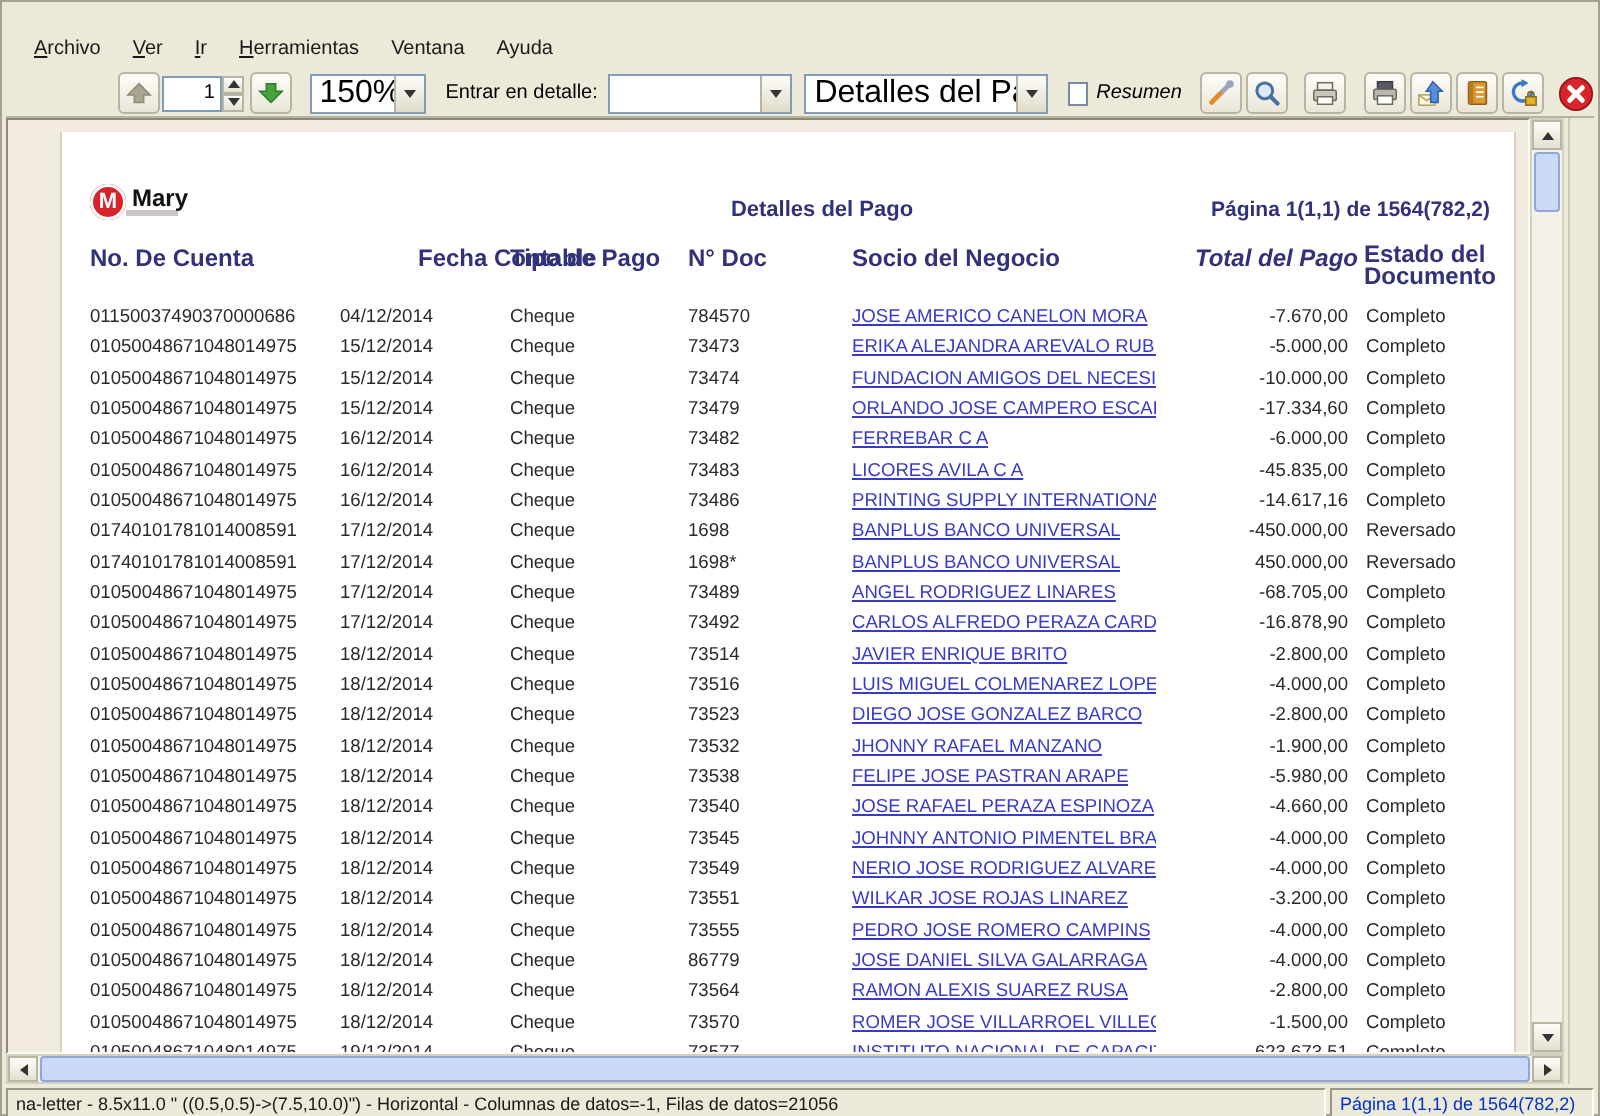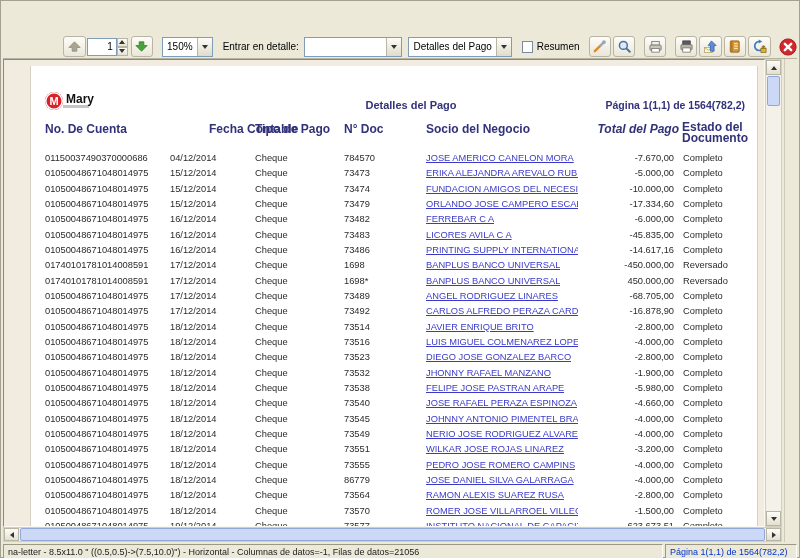--- a/index.html
+++ b/index.html
@@ -21,26 +21,26 @@
           background:linear-gradient(#fdfcf8,#eae6d8); display:flex; align-items:center; justify-content:center; }
   .tbtn svg { width:15px; height:15px; }
   .page-field { width:30px; height:18px; background:#fff; border:1px solid #7f9db9;
                 font-size:10px; text-align:right; padding-right:3px; }
   .spinner { width:13px; height:18px; display:flex; flex-direction:column; margin-right:2px; }
   .spin-btn { flex:1; border:1px solid #b9b5a4; background:linear-gradient(#fdfcf8,#e6e2d2);
               display:flex; align-items:center; justify-content:center; }
   .tri-up { width:0; height:0; border-left:3px solid transparent; border-right:3px solid transparent; border-bottom:4px solid #333; }
   .tri-down { width:0; height:0; border-left:3px solid transparent; border-right:3px solid transparent; border-top:4px solid #333; }
   .combo { height:20px; background:#fff; border:1px solid #7f9db9; display:flex; align-items:center; }
-  .combo .ctext { flex:1; font-size:10px; padding:0 4px; white-space:nowrap; overflow:hidden; }
+  .combo .ctext { flex:1; font-size:16px; padding:0 4px; white-space:nowrap; overflow:hidden; }
   .combo .carrow { width:15px; height:100%; background:linear-gradient(#fdfcf8,#e0dccb);
                    border-left:1px solid #b9b5a4; display:flex; align-items:center; justify-content:center; }
   .tb-label { font-size:10px; margin:0 5px 0 10px; white-space:nowrap; }
   .chk { width:12px; height:12px; background:#fff; border:1px solid #7a8aa0; margin:0 4px 0 10px; }
-  .chk-label { font-size:10px; margin-right:8px; }
+  .chk-label { font-size:10px; margin-right:8px;font-style:italic; }
   .group-gap { width:8px; }
 
   
   .viewport { position:absolute; left:2px; top:58px; width:762px; height:468px;
               background:#f1ecdf; border:1px solid; border-color:#8d8976 #fbf9f2 #fbf9f2 #8d8976; overflow:hidden; }
   .page { position:absolute; left:26px; top:6px; width:728px; height:520px; background:#fff;
           border-left:1px solid #d6d1c0; border-right:1px solid #d6d1c0; }
 
   .logo-wrap { position:absolute; left:14px; top:26px; display:flex; align-items:flex-start; }
   .logo-ring { width:18px; height:18px; border-radius:50%; background:#d8232a; color:#fff;
@@ -87,20 +87,28 @@
   .status-panel { border:1px solid; border-color:#9c9886 #fdfcf6 #fdfcf6 #9c9886; background:#ece9d8;
                   font-size:9px; display:flex; align-items:center; padding:0 4px; white-space:nowrap; overflow:hidden; }
   .sp-left { flex:1; color:#1a1a1a; }
   .sp-right { width:132px; color:#0033cc; }
 </style>
 </head>
 <body>
 
 <div class="window">
 
+  <div class="menubar">
+    <span class="menu-item mn">Archivo</span>
+    <span class="menu-item mn">Ver</span>
+    <span class="menu-item mn">Ir</span>
+    <span class="menu-item mn">Herramientas</span>
+    <span class="menu-item">Ventana</span>
+    <span class="menu-item">Ayuda</span>
+  </div>
 
   <div class="toolbar">
     <div style="width:70px"></div>
 
     <div class="tbtn">
       <svg viewBox="0 0 16 16">
         <path d="M8 3 L14 9 H10.5 V13 H5.5 V9 H2 Z" fill="#a9a591" stroke="#8f8b78" stroke-width="0.8"></path>
       </svg>
     </div>
     <input class="page-field" value="1" style="">

